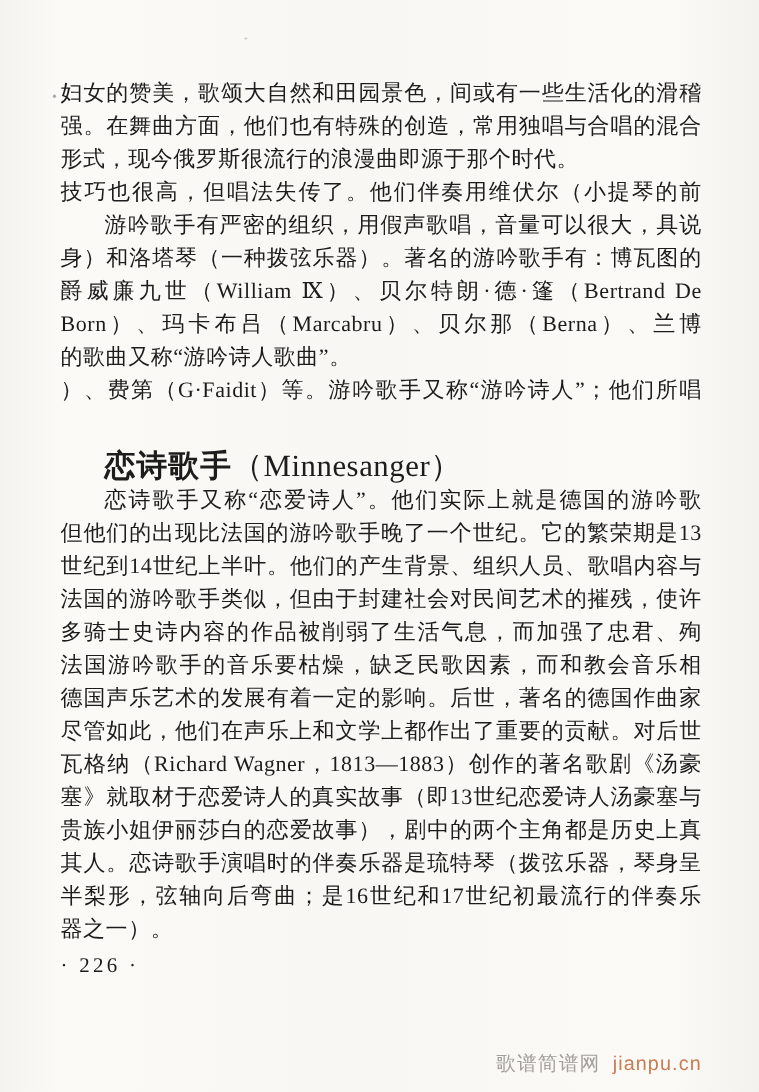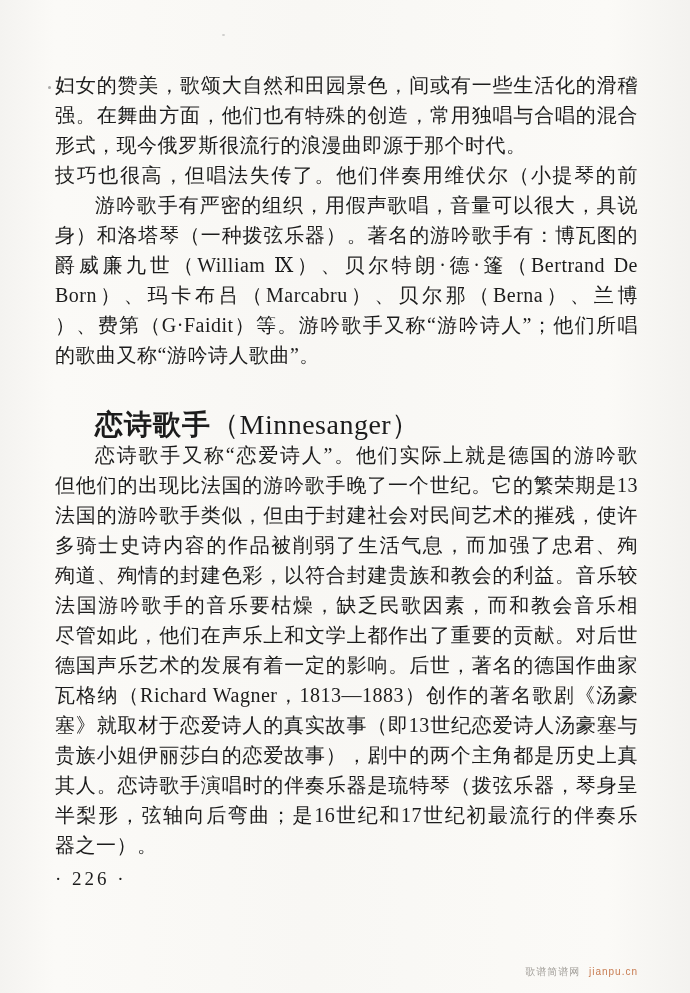--- a/index.html
+++ b/index.html
@@ -27,21 +27,21 @@
     padding-left:40px;letter-spacing:0.5px;
   }
   .heading .bold{font-weight:bold;letter-spacing:1px;}
   .page-number{
     font-size:19px;line-height:26px;margin-top:6px;letter-spacing:3px;
     color:var(--ink,#1c1c1c);
   }
   .watermark{
     position:absolute;right:52px;bottom:14px;
     font-family:"Liberation Sans","DejaVu Sans",sans-serif;
-    font-size:10px;letter-spacing:1px;
+    font-size:18px;letter-spacing:1px;
   }
   .watermark .wm-name{color:var(--wm-name,#a3a09b);}
   .watermark .wm-url{color:var(--wm-url,#c87c52);margin-left:5px;}
   .artifact{position:absolute;background:#6a6a6a;border-radius:50%;opacity:.55;}
   .artifact.a1{left:48px;top:86px;width:3px;height:3px;}
   .artifact.a2{left:222px;top:34px;width:3px;height:2px;opacity:.3;}
 </style>
 </head>
 <body>
 
@@ -52,37 +52,37 @@
   <div class="content">
     <div id="lines-before">
         <div class="text-line fill">妇女的赞美，歌颂大自然和田园景色，间或有一些生活化的滑稽</div>
         <div class="text-line fill">强。在舞曲方面，他们也有特殊的创造，常用独唱与合唱的混合</div>
         <div class="text-line">形式，现今俄罗斯很流行的浪漫曲即源于那个时代。</div>
         <div class="text-line fill">技巧也很高，但唱法失传了。他们伴奏用维伏尔（小提琴的前</div>
         <div class="text-line indent fill">游吟歌手有严密的组织，用假声歌唱，音量可以很大，具说</div>
         <div class="text-line fill">身）和洛塔琴（一种拨弦乐器）。著名的游吟歌手有：博瓦图的伯</div>
         <div class="text-line fill">爵威廉九世（William Ⅸ）、贝尔特朗·德·篷（Bertrand De</div>
         <div class="text-line fill">Born）、玛卡布吕（Marcabru）、贝尔那（Berna）、兰博（Rambaut</div>
+        <div class="text-line">的歌曲又称“游吟诗人歌曲”。</div>
         <div class="text-line fill">）、费第（G·Faidit）等。游吟歌手又称“游吟诗人”；他们所唱</div>
-        <div class="text-line">的歌曲又称“游吟诗人歌曲”。</div>
       </div>
 
     <div class="heading">
       <span class="bold">恋诗歌手</span><span>（Minnesanger）</span>
     </div>
 
     <div id="lines-after">
         <div class="text-line indent fill">恋诗歌手又称“恋爱诗人”。他们实际上就是德国的游吟歌手。</div>
         <div class="text-line fill">但他们的出现比法国的游吟歌手晚了一个世纪。它的繁荣期是13</div>
+        <div class="text-line fill">世纪到14世纪上半叶。他们的产生背景、组织人员、歌唱内容与</div>
         <div class="text-line fill">法国的游吟歌手类似，但由于封建社会对民间艺术的摧残，使许</div>
         <div class="text-line fill">多骑士史诗内容的作品被削弱了生活气息，而加强了忠君、殉职、</div>
-        <div class="text-line fill">殉道、殉情的封建色彩，以符合封建贵族和教会的利益。音乐较</div>
         <div class="text-line fill">法国游吟歌手的音乐要枯燥，缺乏民歌因素，而和教会音乐相似。</div>
+        <div class="text-line fill">德国声乐艺术的发展有着一定的影响。后世，著名的德国作曲家</div>
         <div class="text-line fill">尽管如此，他们在声乐上和文学上都作出了重要的贡献。对后世</div>
-        <div class="text-line fill">德国声乐艺术的发展有着一定的影响。后世，著名的德国作曲家</div>
         <div class="text-line fill">瓦格纳（Richard Wagner，1813—1883）创作的著名歌剧《汤豪</div>
         <div class="text-line fill">塞》就取材于恋爱诗人的真实故事（即13世纪恋爱诗人汤豪塞与</div>
         <div class="text-line fill">贵族小姐伊丽莎白的恋爱故事），剧中的两个主角都是历史上真有</div>
         <div class="text-line fill">其人。恋诗歌手演唱时的伴奏乐器是琉特琴（拨弦乐器，琴身呈</div>
         <div class="text-line fill">半梨形，弦轴向后弯曲；是16世纪和17世纪初最流行的伴奏乐</div>
         <div class="text-line">器之一）。</div>
       </div>
 
     <div class="page-number">· 226 ·</div>
   </div>

